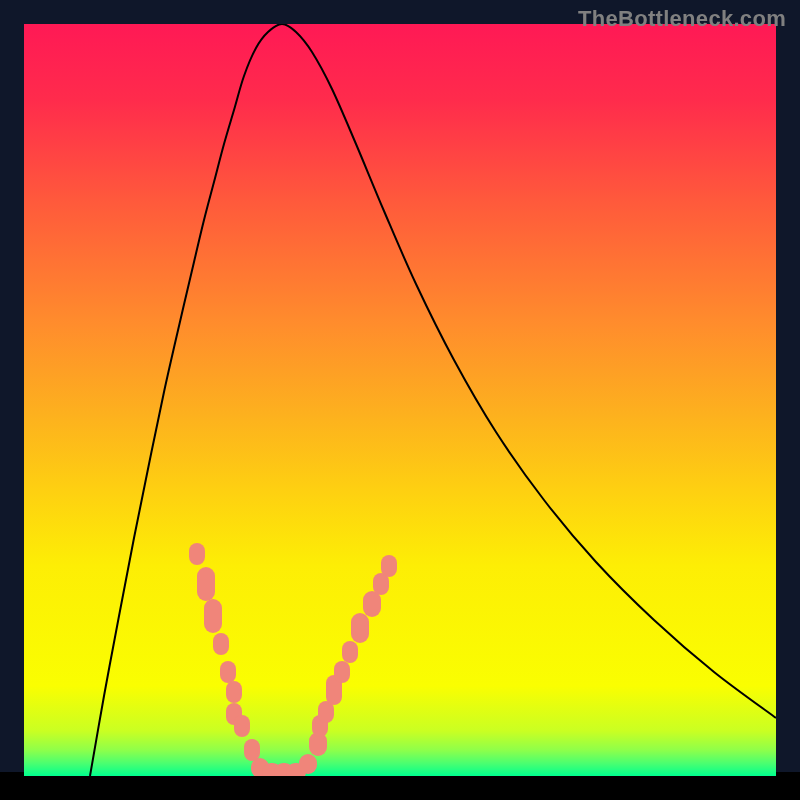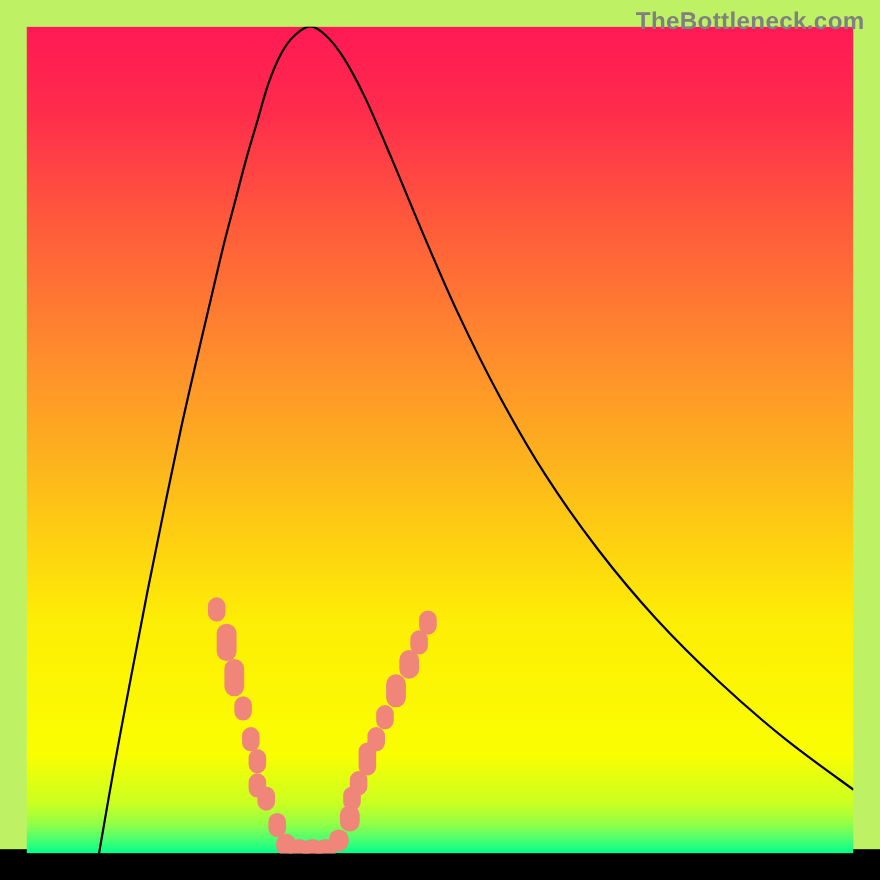--- a/index.html
+++ b/index.html
@@ -7,21 +7,21 @@
     padding: 0;
     width: 800px;
     height: 800px;
     background: #000000;
     overflow: hidden;
   }
   .stage {
     position: relative;
     width: 800px;
     height: 772px;
-    background: #bef264;
+    background: #0f172a;
     text-align: right;
   }
   .plot-area {
     position: absolute;
     left: 24px;
     top: 24px;
     width: 752px;
     height: 752px;
     overflow: hidden;
   }

